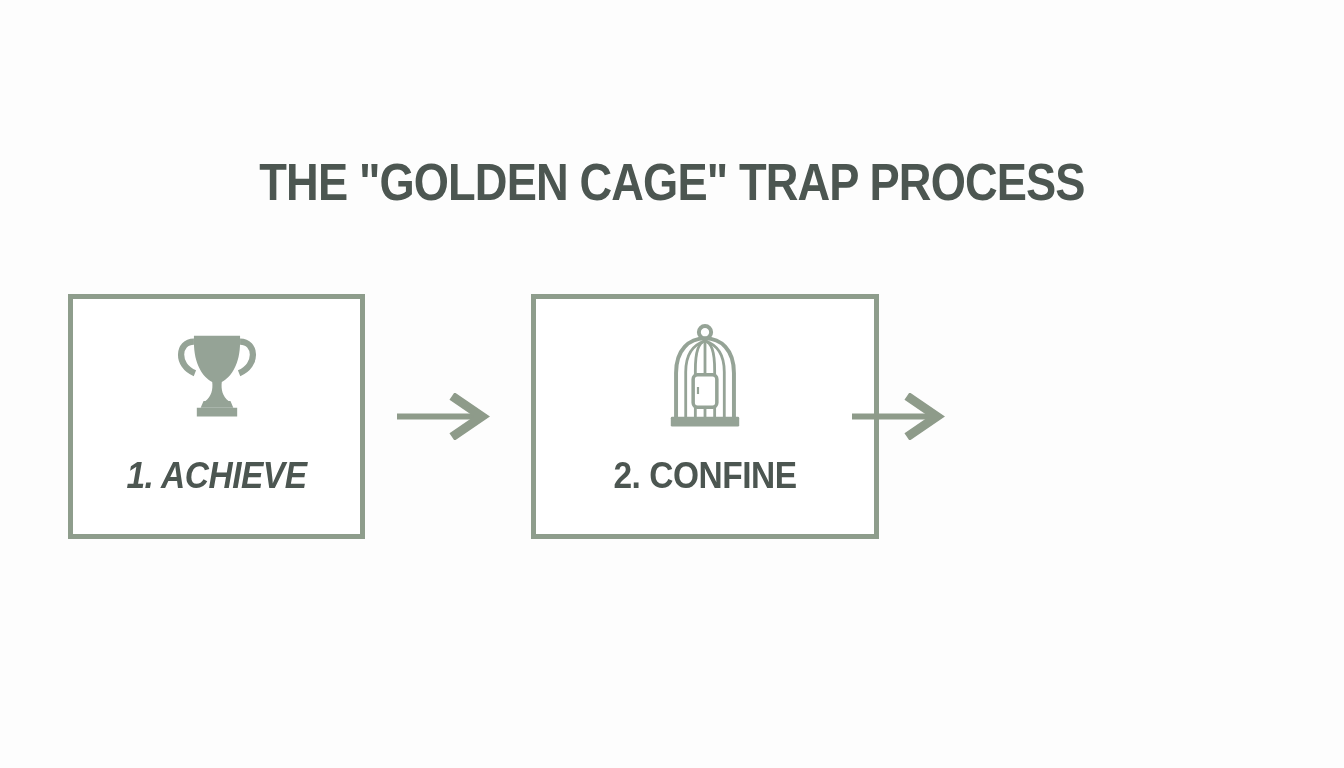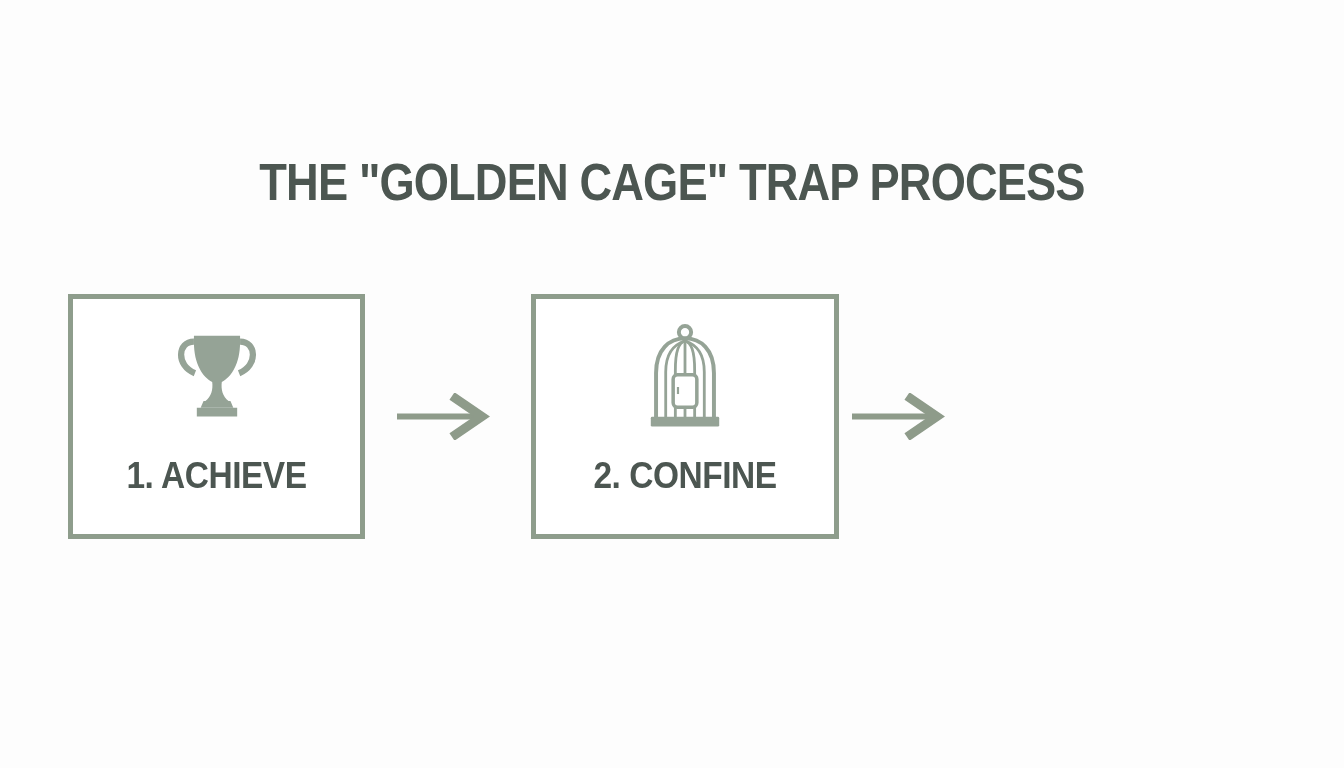--- a/index.html
+++ b/index.html
@@ -21,22 +21,22 @@
     color:var(--text-dark);letter-spacing:-1px;
     transform:scaleX(0.87);transform-origin:center;
     white-space:nowrap;
   }
 
   .step-box{
     position:absolute;top:294px;height:245px;
     background:var(--box-background);
     border:5px solid var(--border-green);
   }
-  .box-1{left:68px;width:297px;}
-  .box-2{left:531px;width:308px;}
+  .box-1{left:68px;width:297px;font-style:italic;}
+  .box-2{left:531px;width:348px;}
   .box-3{left:984px;width:292px;}
 
   .icon-wrap{
     position:absolute;left:0;right:0;top:28px;
     display:flex;justify-content:center;align-items:flex-start;
   }
   .box-1 .icon-wrap{top:31px;}
   .box-2 .icon-wrap{top:24px;}
   .box-3 .icon-wrap{top:29px;transform:translateX(10px);}
 

